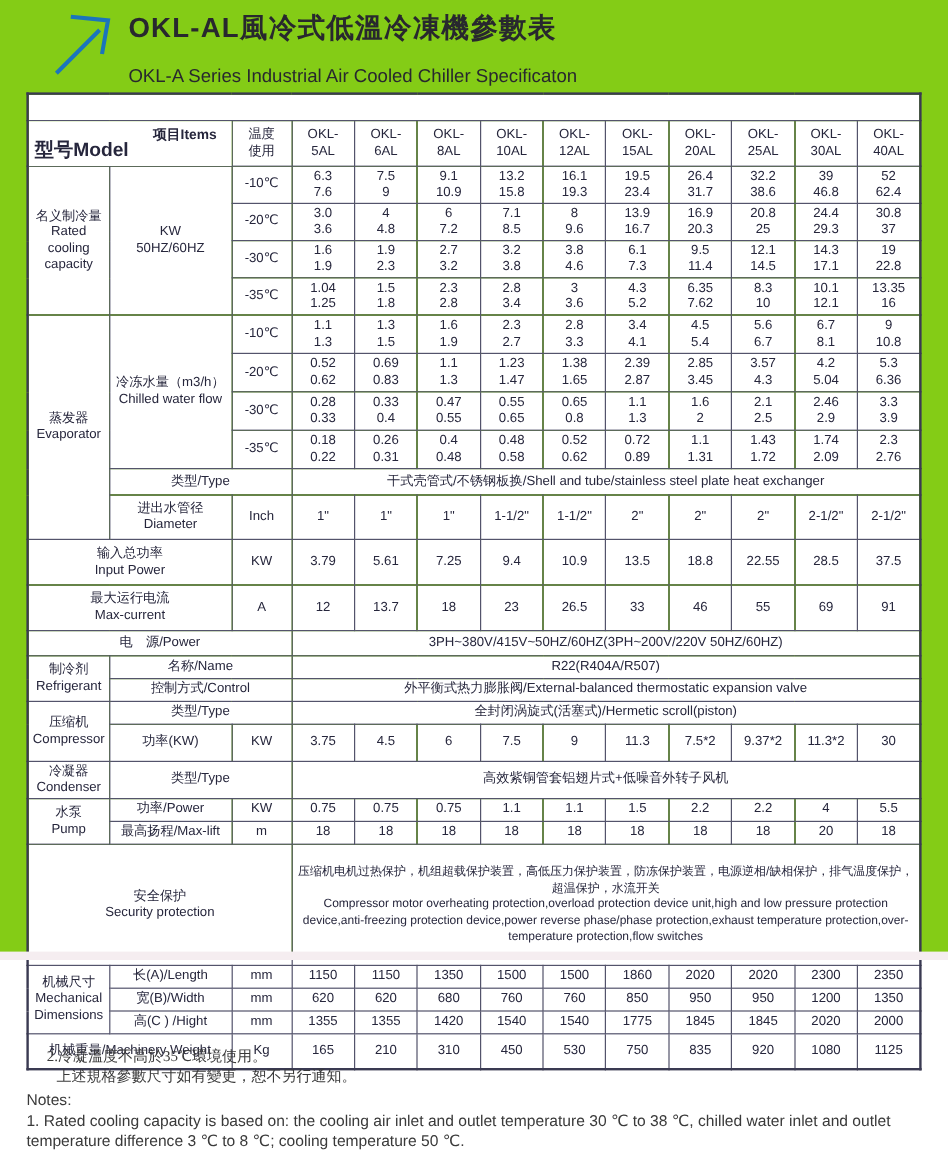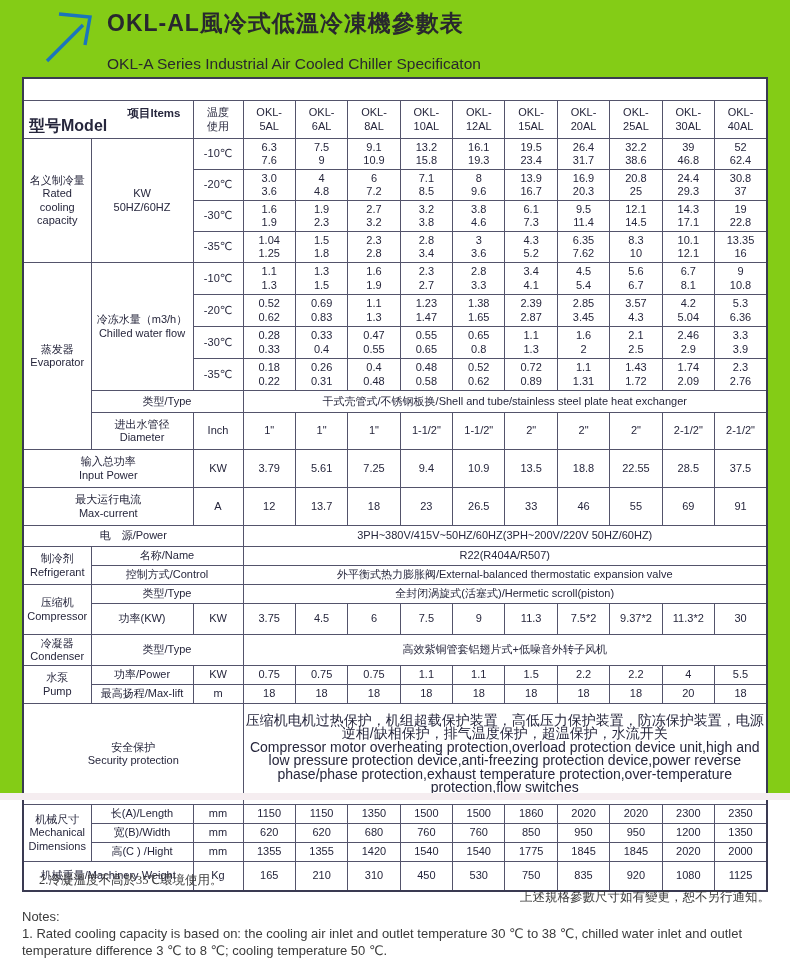--- a/index.html
+++ b/index.html
@@ -41,27 +41,27 @@
   tr.rh18 td{height:18px;} tr.rh28 td{height:28px;} tr.rh100 td{height:100px;}
   
   td.corner-cell{
     position:relative;
     background-image:linear-gradient(to bottom right,transparent 49.5%,#53536b 49.5%,#53536b 50.6%,transparent 50.6%);
   }
   td.corner-cell .c-model{position:absolute;left:5px;bottom:6px;font-size:16px;font-weight:bold;}
   td.corner-cell .c-items{position:absolute;right:12px;top:6px;font-size:11.5px;font-weight:bold;}
   
   td.sec-text{text-align:left;padding:5px 8px 3px 8px;}
-  td.sec-text div{line-height:16.5px;font-size:14px;}
+  td.sec-text div{line-height:16.5px;font-size:10px;}
 
   
   .notes{position:absolute;left:22px;top:872px;width:748px;color:#3a3a3a;}
   .notes .zh{font-size:12.5px;line-height:17px;}
   .notes .zh.l2{padding-left:17px;font-family:Liberation Serif, serif;}
-  .notes .zh.l3{padding-left:25px;text-align:right;}
+  .notes .zh.l3{padding-left:25px;}
   .notes .en-title{font-size:13px;line-height:17px;margin-top:2px;}
   .notes .en{font-size:13px;line-height:17px;}
 
   .bottom-strip{position:absolute;left:0;bottom:0;width:790px;height:7px;background:#f5edf0;}
 </style>
 </head>
 <body>
 
 <div class="page">
 

